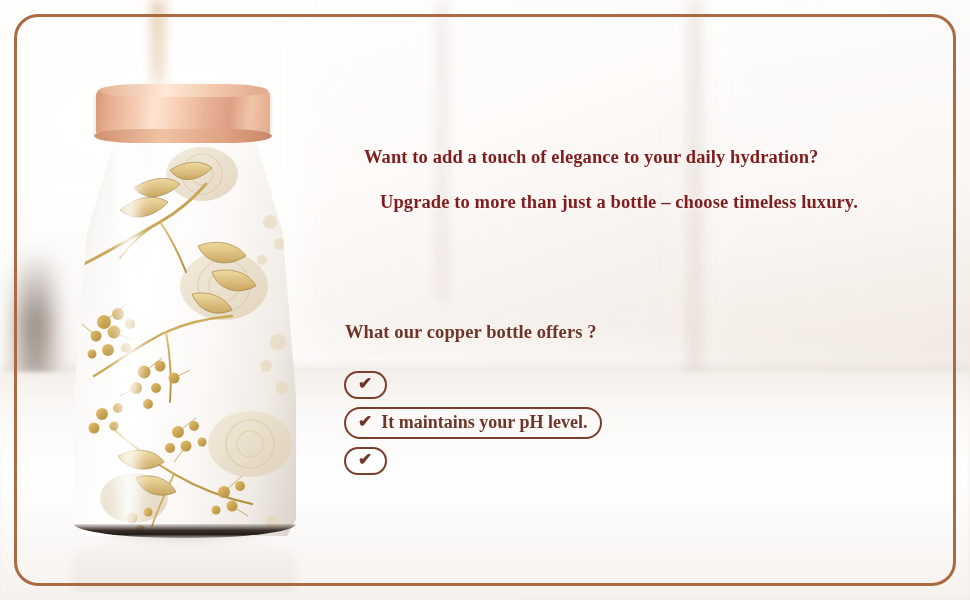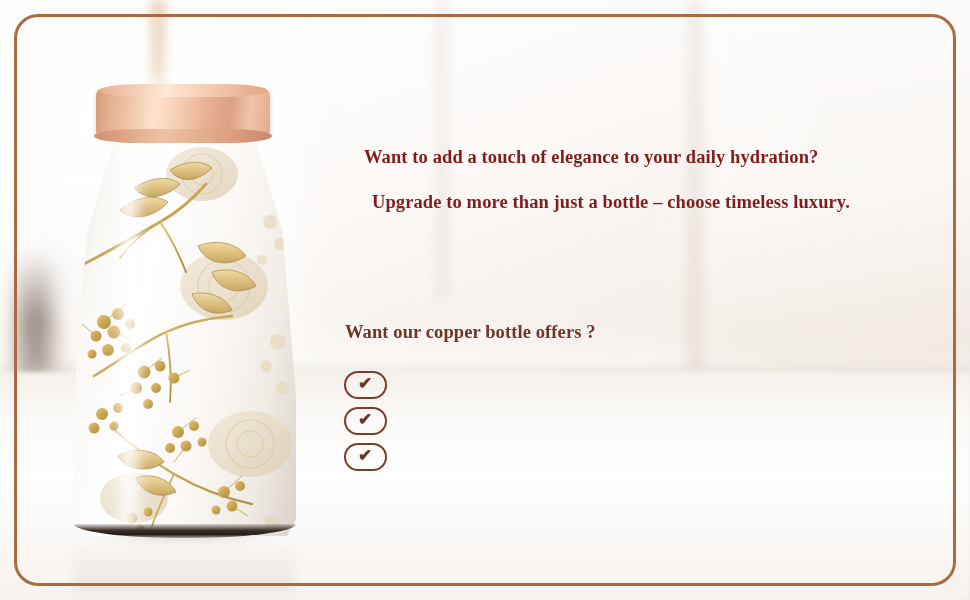--- a/index.html
+++ b/index.html
@@ -143,21 +143,21 @@
     position:absolute;left:364px;top:146px;width:610px;
     color:#7f1d1d;
   }
   .lede{
     font-size:18.5px;font-weight:bold;line-height:1.28;
     letter-spacing:.1px;margin:0 0 20px 0;
     text-shadow:0 1px 1px rgba(255,255,255,.55);
   }
   .lede2{
     font-size:18.5px;font-weight:bold;line-height:1.30;
-    letter-spacing:.1px;margin:8px;max-width:560px;
+    letter-spacing:.1px;margin:16px;max-width:560px;
     text-shadow:0 1px 1px rgba(255,255,255,.55);
   }
   .subhead{
     position:absolute;left:345px;top:322px;
     font-size:18.5px;font-weight:bold;color:#6e3528;letter-spacing:.1px;
     text-shadow:0 1px 1px rgba(255,255,255,.55);
   }
 
   .checklist{
     position:absolute;left:344px;top:371px;
@@ -333,28 +333,29 @@
       <div class="lid-top"></div>
       <div class="lid-ring"></div>
     </div>
   </div>
 
   <div class="copy">
     <p class="lede">Want to add a touch of elegance to your daily hydration?</p>
     <p class="lede2">Upgrade to more than just a bottle – choose timeless luxury.</p>
   </div>
 
-  <div class="subhead">Want our copper bottle offers ?</div>
+  <div class="subhead">What our copper bottle offers ?</div>
 
   <div class="checklist">
     <div class="pill">
       <span class="tick">✔</span>
     </div>
     <div class="pill">
       <span class="tick">✔</span>
+      <span>It maintains your pH level.</span>
     </div>
     <div class="pill">
       <span class="tick">✔</span>
     </div>
   </div>
 
   <div class="frame"></div>
 </div>
 
 </body></html>

